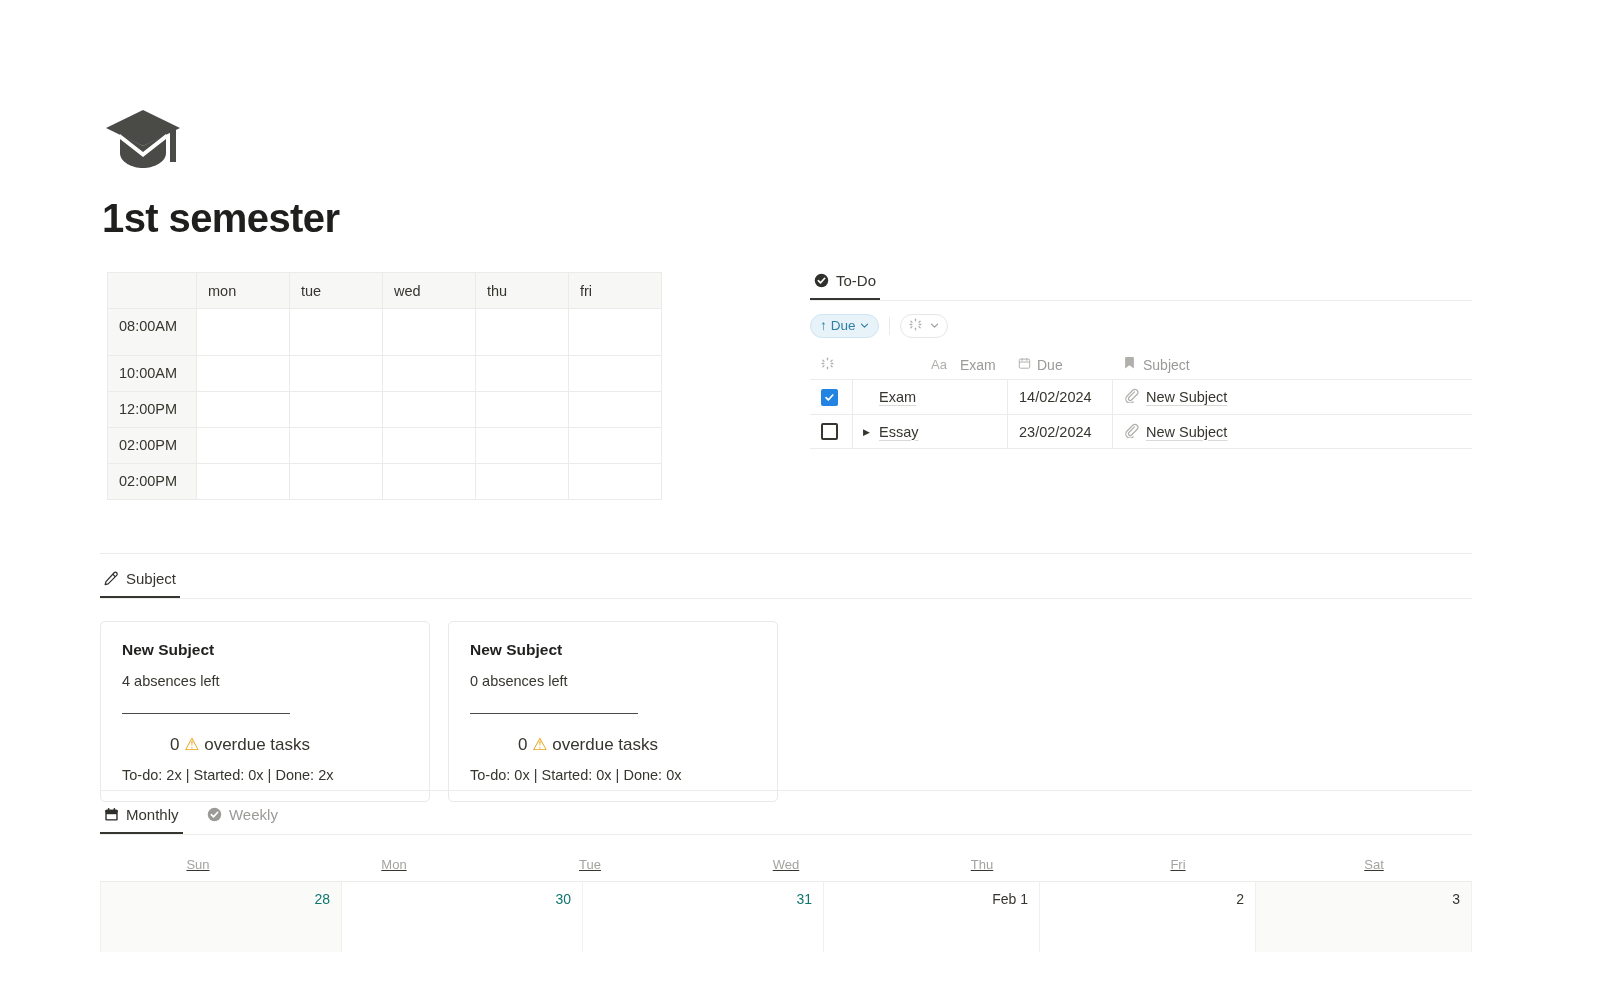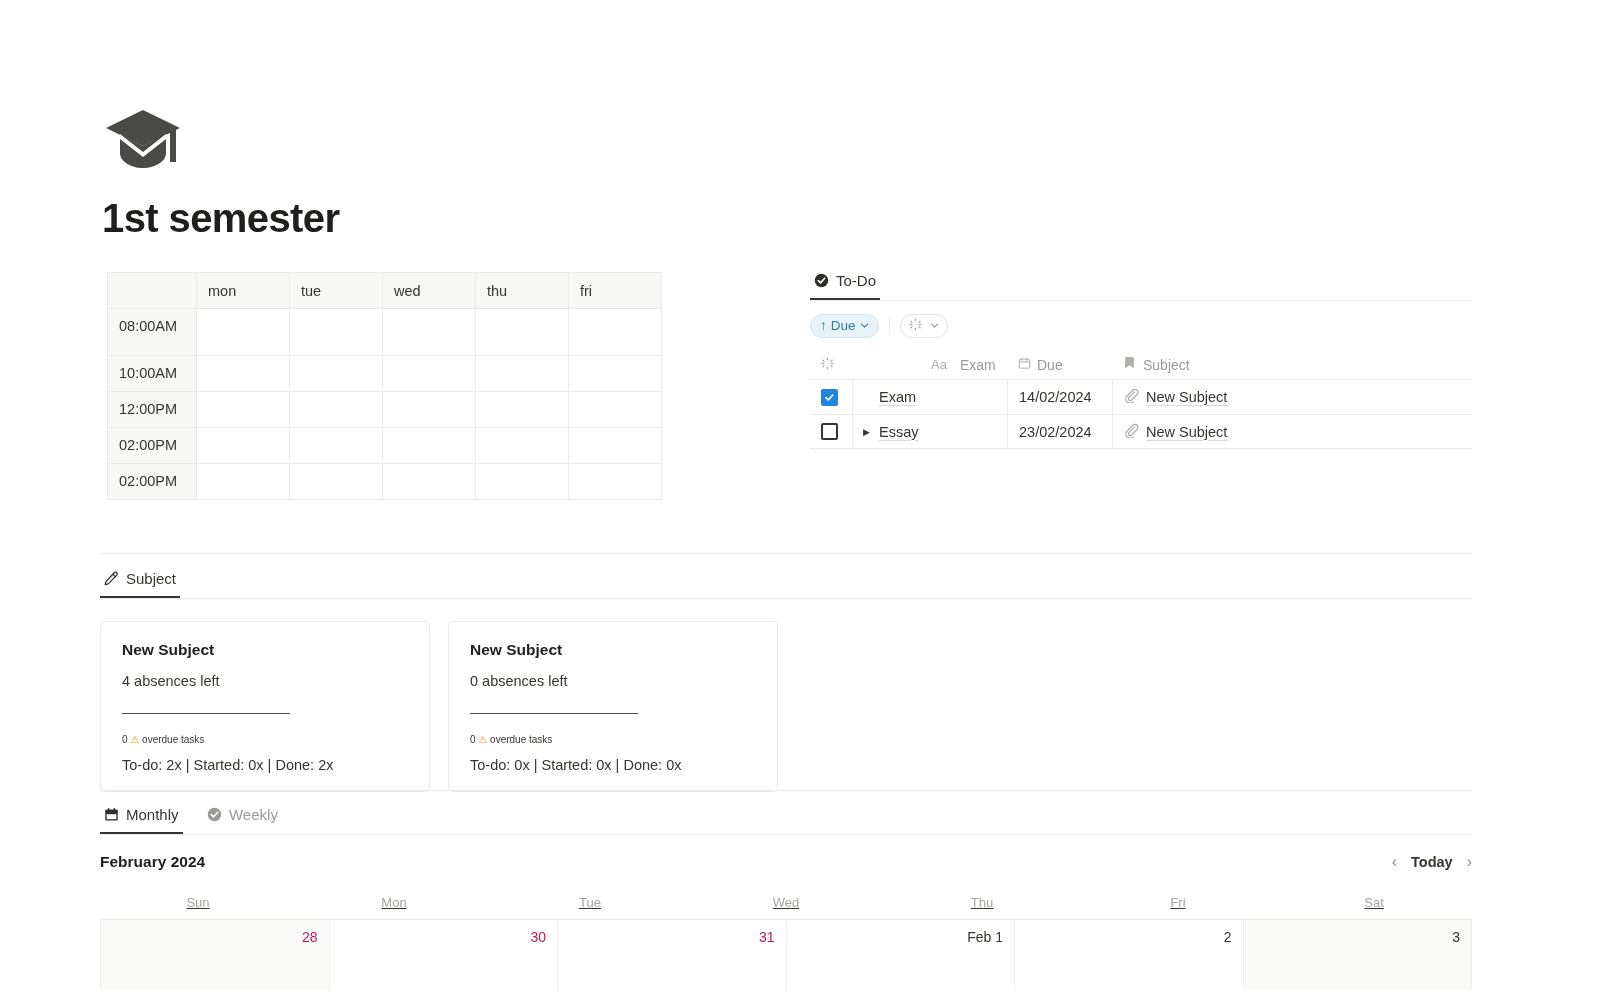--- a/index.html
+++ b/index.html
@@ -127,42 +127,42 @@
   #subject-block { position: absolute; left: 100px; top: 570px; width: 1372px; }
   #subject-tabs { position: relative; width: 1372px; }
   .cards { display: flex; gap: 18px; margin-top: 22px; }
   .card {
     width: 330px; border: 1px solid #e9e9e7; border-radius: 5px;
     padding: 19px 21px 18px 21px; background: #fff;
   }
   .card-title { font-size: 15.5px; font-weight: 600; color: #1f1f1e; margin-bottom: 14px; }
   .card-abs { font-size: 14.5px; color: #37352f; }
   .card-rule { width: 168px; height: 1px; background: #4a4a47; margin: 24px 0 20px 0; }
-  .card-over { font-size: 10px; color: #37352f; margin-bottom: 12px; }
+  .card-over { font-size: 17px; color: #37352f; margin-bottom: 12px; margin-left: 48px; }
   .card-stats { font-size: 14.5px; color: #37352f; }
   .warn { color: #e8a317; }
 
   
   #calendar-block { position: absolute; left: 100px; top: 806px; width: 1372px; }
   #calendar-tabs { position: relative; width: 1372px; }
   .cal-head { display: flex; align-items: center; justify-content: space-between;
               margin-top: 16px; height: 22px; }
   .cal-month { font-size: 15.5px; font-weight: 600; color: #1f1f1e; }
   .cal-nav { display: flex; align-items: center; gap: 14px; font-size: 14.5px; color: #37352f; }
   .nav-arrow { color: #8f8e8b; font-size: 16px; cursor: pointer; line-height: 1; }
   .cal-today { font-weight: 600; cursor: pointer; }
 
   .cal-dow { display: flex; margin-top: 22px; text-decoration: underline; }
   .cal-dow div { flex: 1; text-align: center; font-size: 13px; color: #a4a39f; padding-bottom: 9px; }
   .cal-grid { display: flex; border-top: 1px solid #ebebe9; }
   .cal-cell { flex: 1; height: 70px; border-right: 1px solid #f0f0ee;
               padding: 9px 11px 0 0; text-align: right; font-size: 14px; }
   .cal-cell:first-child { border-left: 1px solid #f0f0ee; }
   .cal-cell.weekend { background: #fafaf9; }
-  .cal-cell.muted { color: #be185d; }
+  .cal-cell.muted { color: #0f766e; padding-left: 25px; }
   .cal-cell.cur { color: #37352f; }
 </style>
 </head>
 <body>
 
 <div class="page">
 
   <div class="cap-icon">
     <svg viewBox="0 0 78 62" width="78" height="62" aria-hidden="true">
       <path d="M39 2 L76 20 L39 38 L2 20 Z" fill="#4a4a47"></path>
@@ -430,28 +430,20 @@
         <span>
           <svg width="15" height="15" viewBox="0 0 16 16">
               <circle cx="8" cy="8" r="7.2" fill="#9b9a97"></circle>
               <path d="M4.6 8.2 L6.9 10.5 L11.4 5.6" stroke="#fff" stroke-width="1.7" fill="none" stroke-linecap="round" stroke-linejoin="round"></path>
             </svg>
         </span>
         <span>Weekly</span>
       </div>
     </div>
 
-    <div class="cal-head">
-      <div class="cal-month">February 2024</div>
-      <div class="cal-nav">
-        <span class="nav-arrow">‹</span>
-        <span class="cal-today">Today</span>
-        <span class="nav-arrow">›</span>
-      </div>
-    </div>
 
     <div class="cal-dow">
       <div>Sun</div>
       <div>Mon</div>
       <div>Tue</div>
       <div>Wed</div>
       <div>Thu</div>
       <div>Fri</div>
       <div>Sat</div>
     </div>

